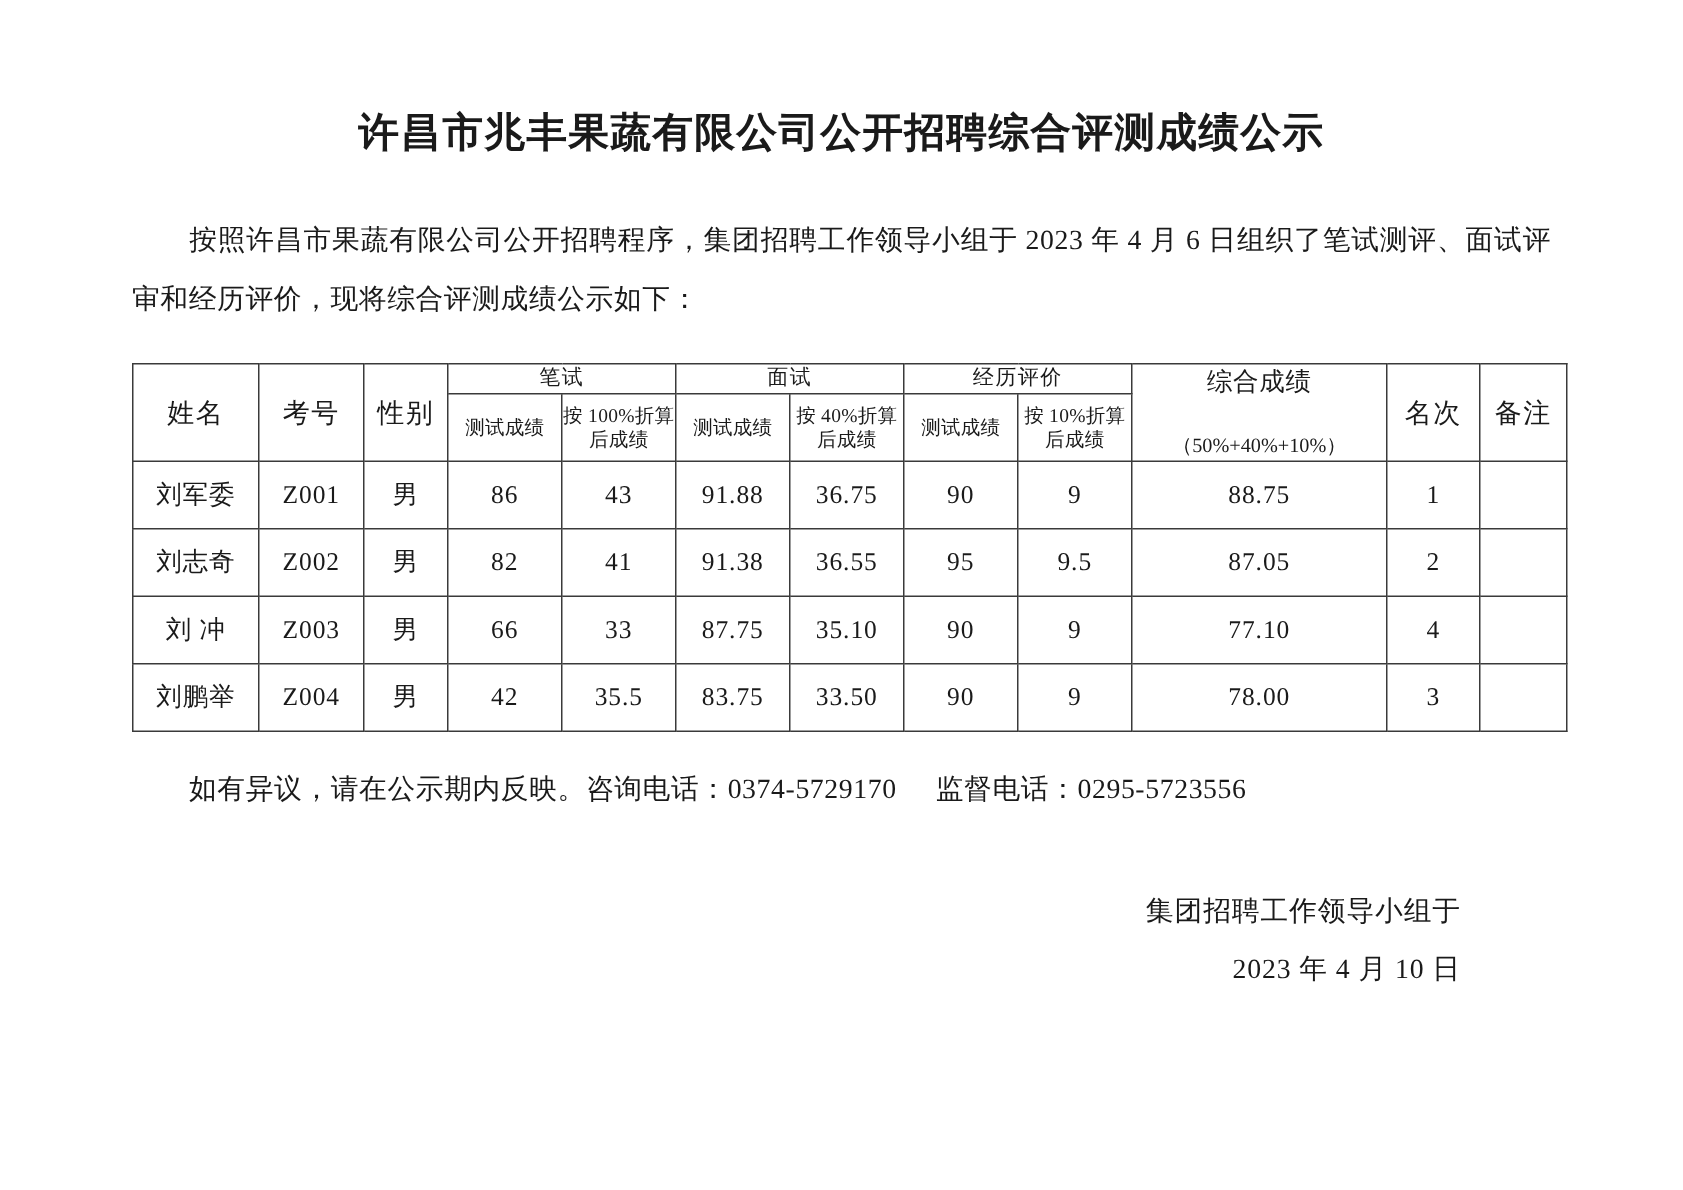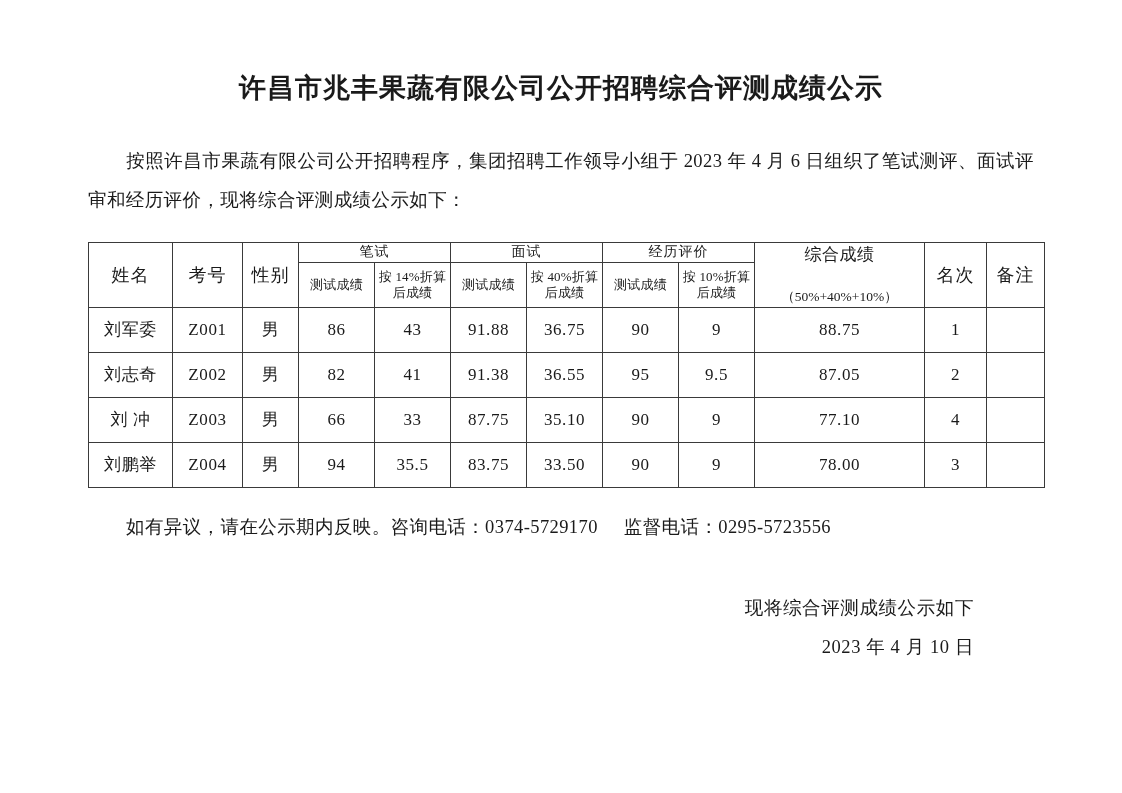--- a/index.html
+++ b/index.html
@@ -152,21 +152,21 @@
         <th class="hdr-span" colspan="2">经历评价</th>
         <th class="hdr-combined" rowspan="2">
           <span>综合成绩</span>
           <span class="sub">（50%+40%+10%）</span>
         </th>
         <th class="hdr-big" rowspan="2">名次</th>
         <th class="hdr-big" rowspan="2">备注</th>
       </tr>
       <tr>
         <th class="hdr-small">测试成绩</th>
-        <th class="hdr-small">按 14%折算后成绩</th>
+        <th class="hdr-small">按 100%折算后成绩</th>
         <th class="hdr-small">测试成绩</th>
         <th class="hdr-small">按 40%折算后成绩</th>
         <th class="hdr-small">测试成绩</th>
         <th class="hdr-small">按 10%折算后成绩</th>
       </tr>
     </thead>
     <tbody>
       <tr>
         <td class="name-cell">刘军委</td>
         <td>Z001</td>
@@ -206,35 +206,35 @@
         <td>90</td>
         <td>9</td>
         <td>77.10</td>
         <td>4</td>
         <td></td>
       </tr>
       <tr>
         <td class="name-cell">刘鹏举</td>
         <td>Z004</td>
         <td>男</td>
-        <td>94</td>
+        <td>42</td>
         <td>35.5</td>
         <td>83.75</td>
         <td>33.50</td>
         <td>90</td>
         <td>9</td>
         <td>78.00</td>
         <td>3</td>
         <td></td>
       </tr>
     </tbody>
   </table>
 
   <div class="notes">
     <div class="line2"><span>如有异议，请在公示期内反映。咨询电话：0374-5729170</span><span class="gap"></span><span>监督电话：0295-5723556</span></div>
   </div>
 
   <div class="signature">
-    <div>现将综合评测成绩公示如下</div>
+    <div>集团招聘工作领导小组于</div>
     <div>2023 年 4 月 10 日</div>
   </div>
 
 </div>
 
 </body></html>

